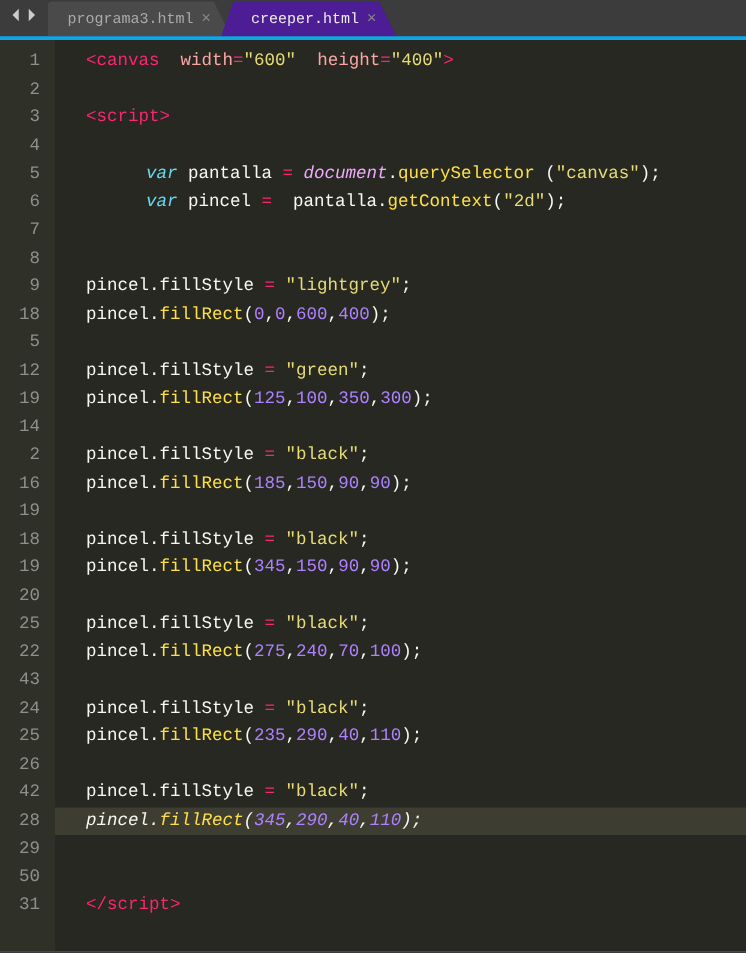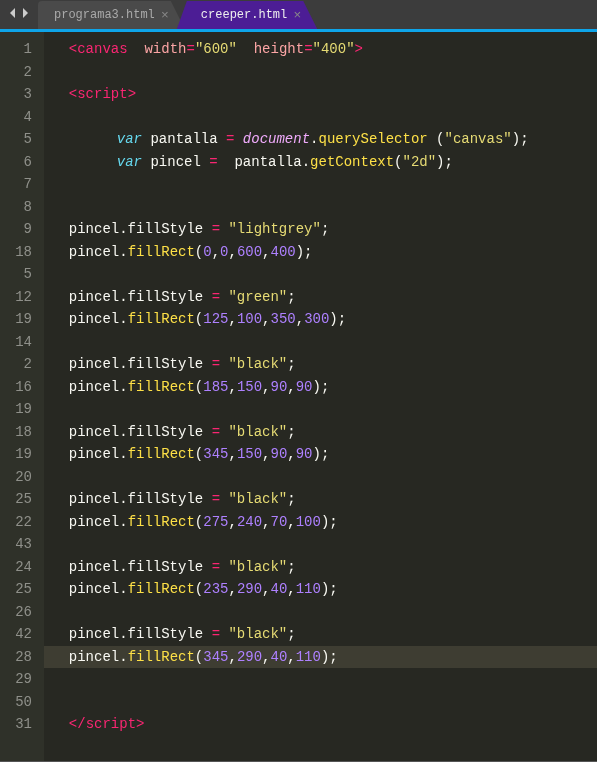--- a/index.html
+++ b/index.html
@@ -85,20 +85,21 @@
     line-height: 22.5px;
     white-space: pre;
     flex: 1;
     position: relative;
   }
   .line { height: 22.5px; }
   .line.current {
     background: #3e3d32;
     margin-left: -8px;
     padding-left: 8px;
+    font-style: italic;
   }
   .t-tag { color: #f92672; }
   .t-attr { color: #fca5a5; margin-top: 21px; }
   .t-op { color: #f92672; }
   .t-str { color: #e6db74; }
   .t-plain { color: #f8f8f2; }
   .t-kw { color: #66d9ef; font-style: italic; margin-left: 48px; }
   .t-store { color: #f92672; }
   .t-func { color: #fde047; }
   .t-num { color: #ae81ff; }

